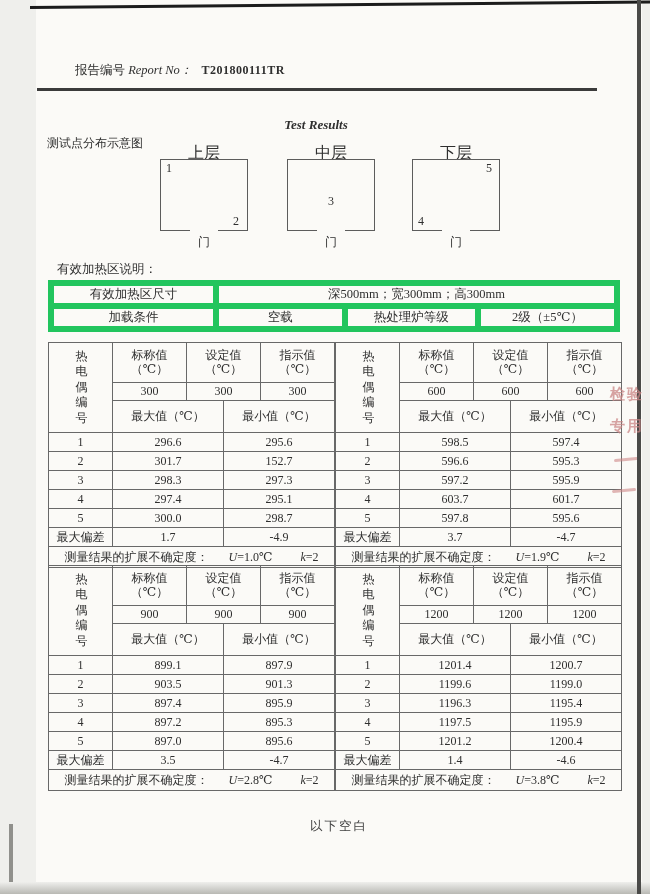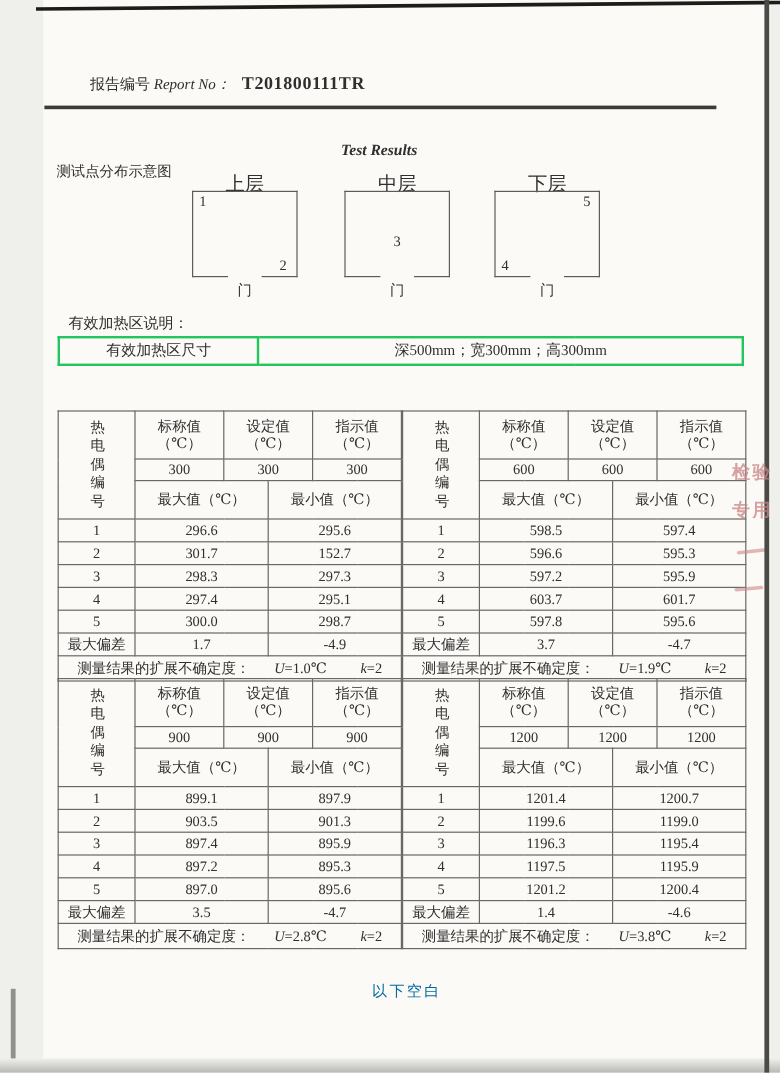--- a/index.html
+++ b/index.html
@@ -34,21 +34,21 @@
     position:absolute; left:9px; top:824px; width:4px; height:58px;
     background:#90908c; z-index:4;
   }
   
   .report-line {
     position:absolute; left:39px; right:12px; top:62px;
     display:flex; justify-content:space-between; align-items:baseline;
     font-size:12.5px;
   }
   .report-left .en { font-style:italic; }
-  .report-left .no { font-weight:bold; font-size:15px; letter-spacing:0.5px; padding-left:6px; }
+  .report-left .no { font-weight:bold; font-size:12px; letter-spacing:0.5px; padding-left:6px; }
   .report-right .en { font-style:italic; }
   .rule {
     position:absolute; left:1px; top:88px; width:560px; height:3px;
     background:#3b3b3b;
   }
   .title-zh {
     position:absolute; left:0; top:95px; width:560px;
     text-align:center; font-size:17px; font-weight:bold; letter-spacing:2px;
   }
   .title-en {
@@ -80,21 +80,21 @@
   .pt.br { bottom:2px; right:8px; }
   .pt.c  { top:34px; left:0; right:0; text-align:center; }
   .door-label { text-align:center; font-size:12px; margin-top:3px; }
   
   .zone-caption { position:absolute; left:21px; top:261px; font-size:12.5px; }
   .zone-table {
     position:absolute; left:12px; top:280px; width:572px;
     border-collapse:collapse; font-size:12.5px;
   }
   .zone-table td {
-    border:2px solid #22c55e; text-align:center; height:23px; padding:0 4px;
+    border:6px solid #22c55e; text-align:center; height:23px; padding:0 4px;
   }
   
   .mwrap { position:absolute; left:12px; display:flex; }
   .mwrap.t1 { top:342px; }
   .mwrap.t2 { top:565px; }
   table.mtable { border-collapse:collapse; table-layout:fixed; font-size:12px; }
   table.mtable td {
     border:1px solid #686868; text-align:center; padding:0 2px;
     height:19px; overflow:hidden;
   }
@@ -106,21 +106,21 @@
   .vtext {
     width:14px; margin:0 auto; line-height:15.5px; font-size:12px;
     word-break:break-all; text-align:right;
   }
   .unc i { font-style:italic; padding-left:2px; }
   .unc .gap { display:inline-block; width:18px; }
   .unc .gap2 { display:inline-block; width:26px; }
   
   .blank-note {
     position:absolute; left:0; top:818px; width:606px;
-    text-align:center; font-size:12.5px; color:#0369a1; letter-spacing:2px;
+    text-align:center; font-size:12.5px; color:#404040; letter-spacing:2px;
   }
   
   .stamp {
     position:absolute; left:610px; top:378px; width:45px; z-index:6;
     color:rgba(201,132,132,0.75); font-size:15px; line-height:32px;
     font-weight:bold; letter-spacing:2px; white-space:nowrap;
   }
   .stamp-stroke {
     position:absolute; width:24px; height:3px;
     background:rgba(206,135,135,0.6); border-radius:2px;
@@ -195,20 +195,26 @@
         <col style="width:167px">
         <col style="width:130px">
         <col style="width:135px">
         <col style="width:140px">
       </colgroup>
     <tbody>
         <tr>
       <td>有效加热区尺寸</td>
       <td colspan="3">深500mm；宽300mm；高300mm</td>
     </tr>
+    <tr>
+      <td>加载条件</td>
+      <td>空载</td>
+      <td>热处理炉等级</td>
+      <td>2级（±5℃）</td>
+    </tr>
   </tbody>
     </table>
 
   <div class="mwrap t1">
 
     <table class="mtable">
       <colgroup>
           <col style="width:64px">
           <col style="width:37px">
           <col style="width:37px">

